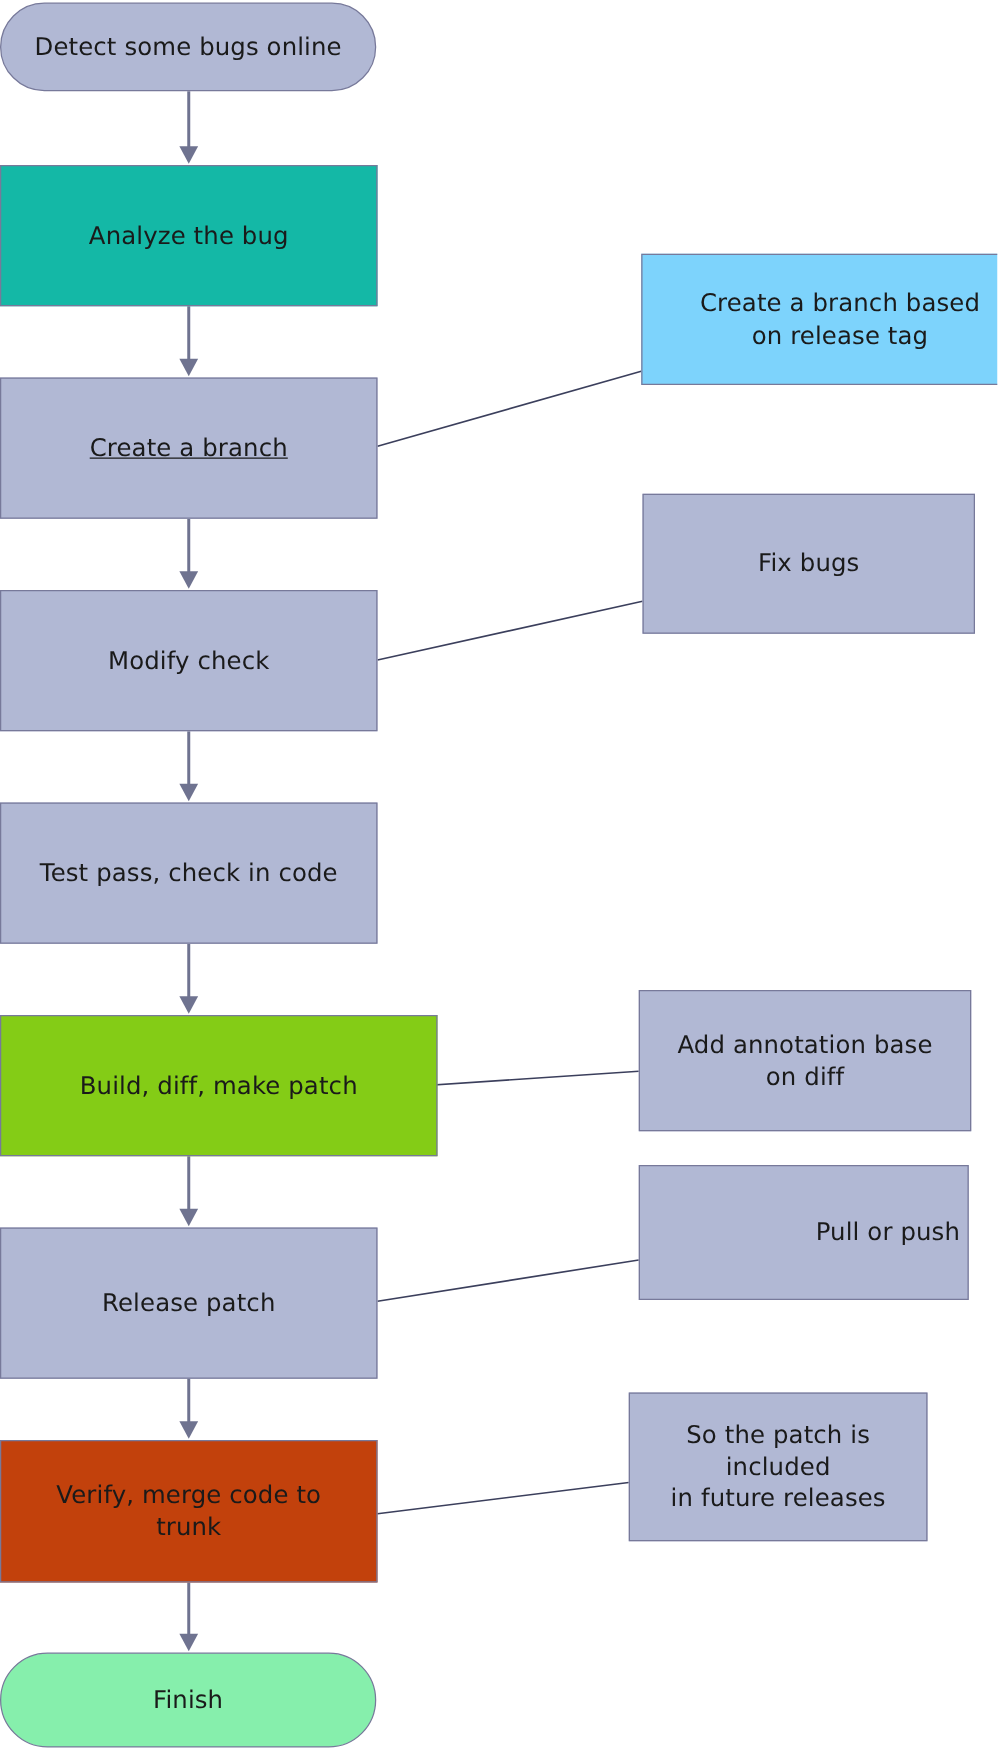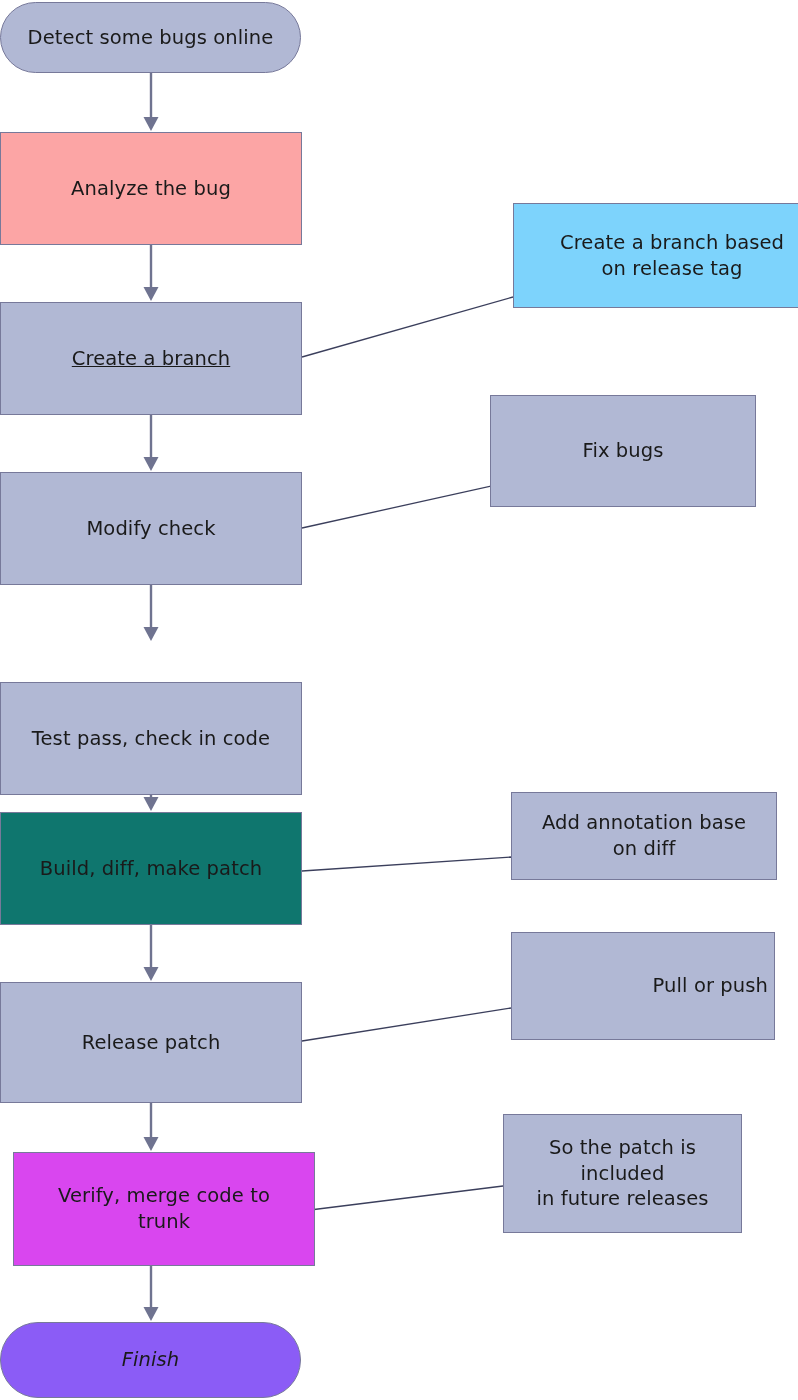--- a/index.html
+++ b/index.html
@@ -91,31 +91,31 @@
     <g id="connector-group">
         <line x1="302" y1="357" x2="513" y2="297" stroke="#3b3f5c" stroke-width="1.3"></line>
         <line x1="302" y1="528" x2="514" y2="481" stroke="#3b3f5c" stroke-width="1.3"></line>
         <line x1="302" y1="871" x2="511" y2="857" stroke="#3b3f5c" stroke-width="1.3"></line>
         <line x1="302" y1="1041" x2="511" y2="1008" stroke="#3b3f5c" stroke-width="1.3"></line>
         <line x1="302" y1="1211" x2="503" y2="1186" stroke="#3b3f5c" stroke-width="1.3"></line>
       </g>
   </svg>
   <div id="node-layer">
       <div class="node terminator" style="left: 0px; top: 2px; width: 301px; height: 71px; background: rgb(177, 184, 212); border-color: rgb(119, 121, 154); color: rgb(26, 26, 26);"><span class="node-label">Detect some bugs online</span></div>
-      <div class="node" style="left: 0px; top: 132px; width: 302px; height: 113px; background: #fca5a5; border-color: rgb(119, 121, 154); color: rgb(26, 26, 26);"><span class="node-label">Analyze the bug</span></div>
+      <div class="node" style="left: 0px; top: 132px; width: 302px; height: 113px; background: #14b8a6; border-color: rgb(119, 121, 154); color: rgb(26, 26, 26);"><span class="node-label">Analyze the bug</span></div>
       <div class="node" style="left: 0px; top: 302px; width: 302px; height: 113px; background: rgb(177, 184, 212); border-color: rgb(119, 121, 154); color: rgb(26, 26, 26); text-decoration: underline;"><span class="node-label">Create a branch</span></div>
       <div class="node" style="left: 0px; top: 472px; width: 302px; height: 113px; background: rgb(177, 184, 212); border-color: rgb(119, 121, 154); color: rgb(26, 26, 26);"><span class="node-label">Modify check</span></div>
-      <div class="node" style="left: 0px; top: 642px; width: 302px; height: 113px; background: rgb(177, 184, 212); border-color: rgb(119, 121, 154); color: rgb(26, 26, 26); margin-top: 40px;"><span class="node-label">Test pass, check in code</span></div>
-      <div class="node" style="left: 0px; top: 812px; width: 302px; height: 113px; background: #0f766e; border-color: rgb(119, 121, 154); color: rgb(26, 26, 26);"><span class="node-label">Build, diff, make patch</span></div>
+      <div class="node" style="left: 0px; top: 642px; width: 302px; height: 113px; background: rgb(177, 184, 212); border-color: rgb(119, 121, 154); color: rgb(26, 26, 26);"><span class="node-label">Test pass, check in code</span></div>
+      <div class="node" style="left: 0px; top: 812px; width: 350px; height: 113px; background: #84cc16; border-color: rgb(119, 121, 154); color: rgb(26, 26, 26);"><span class="node-label">Build, diff, make patch</span></div>
       <div class="node" style="left: 0px; top: 982px; width: 302px; height: 121px; background: rgb(177, 184, 212); border-color: rgb(119, 121, 154); color: rgb(26, 26, 26);"><span class="node-label">Release patch</span></div>
-      <div class="node" style="left: 0px; top: 1152px; width: 302px; height: 114px; background: #d946ef; border-color: rgb(119, 121, 154); color: rgb(26, 26, 26); margin-left: 13px;"><span class="node-label">Verify,  merge code to
+      <div class="node" style="left: 0px; top: 1152px; width: 302px; height: 114px; background: #c2410c; border-color: rgb(119, 121, 154); color: rgb(26, 26, 26);"><span class="node-label">Verify,  merge code to
 trunk</span></div>
-      <div class="node terminator" style="left: 0px; top: 1322px; width: 301px; height: 76px; background: #8b5cf6; border-color: rgb(119, 121, 154); color: rgb(26, 26, 26); font-style: italic;"><span class="node-label">Finish</span></div>
+      <div class="node terminator" style="left: 0px; top: 1322px; width: 301px; height: 76px; background: #86efac; border-color: rgb(119, 121, 154); color: rgb(26, 26, 26);"><span class="node-label">Finish</span></div>
       <div class="node" style="left: 513px; top: 203px; width: 318px; height: 105px; background: #7dd3fc; border-color: rgb(119, 121, 154); color: rgb(26, 26, 26);"><span class="node-label">Create a branch based
 on release tag</span></div>
-      <div class="node" style="left: 490px; top: 395px; width: 266px; height: 112px; background: rgb(177, 184, 212); border-color: rgb(119, 121, 154); color: rgb(26, 26, 26);"><span class="node-label">Fix bugs</span></div>
-      <div class="node" style="left: 511px; top: 792px; width: 266px; height: 88px; background: rgb(177, 184, 212); border-color: rgb(119, 121, 154); color: rgb(26, 26, 26);"><span class="node-label">Add annotation base
+      <div class="node" style="left: 514px; top: 395px; width: 266px; height: 112px; background: rgb(177, 184, 212); border-color: rgb(119, 121, 154); color: rgb(26, 26, 26);"><span class="node-label">Fix bugs</span></div>
+      <div class="node" style="left: 511px; top: 792px; width: 266px; height: 113px; background: rgb(177, 184, 212); border-color: rgb(119, 121, 154); color: rgb(26, 26, 26);"><span class="node-label">Add annotation base
 on diff</span></div>
       <div class="node" style="left: 511px; top: 932px; width: 264px; height: 108px; background: rgb(177, 184, 212); border-color: rgb(119, 121, 154); color: rgb(26, 26, 26); text-align: right;"><span class="node-label">Pull or push</span></div>
       <div class="node" style="left: 503px; top: 1114px; width: 239px; height: 119px; background: rgb(177, 184, 212); border-color: rgb(119, 121, 154); color: rgb(26, 26, 26);"><span class="node-label">So the patch is included
 in future releases</span></div>
     </div>
 </div>
 
 </body></html>

